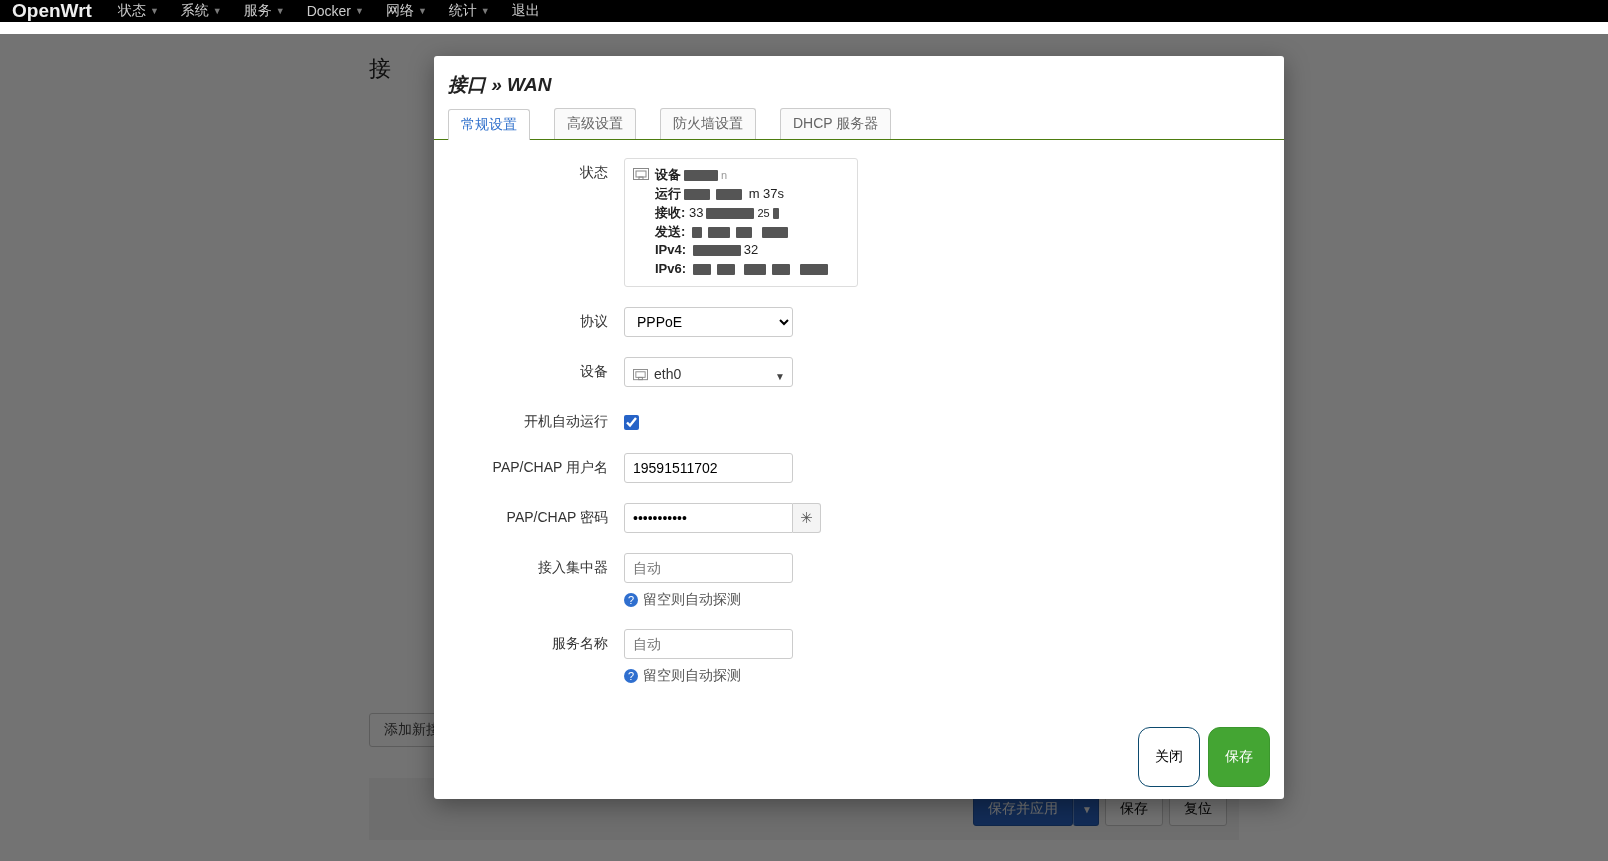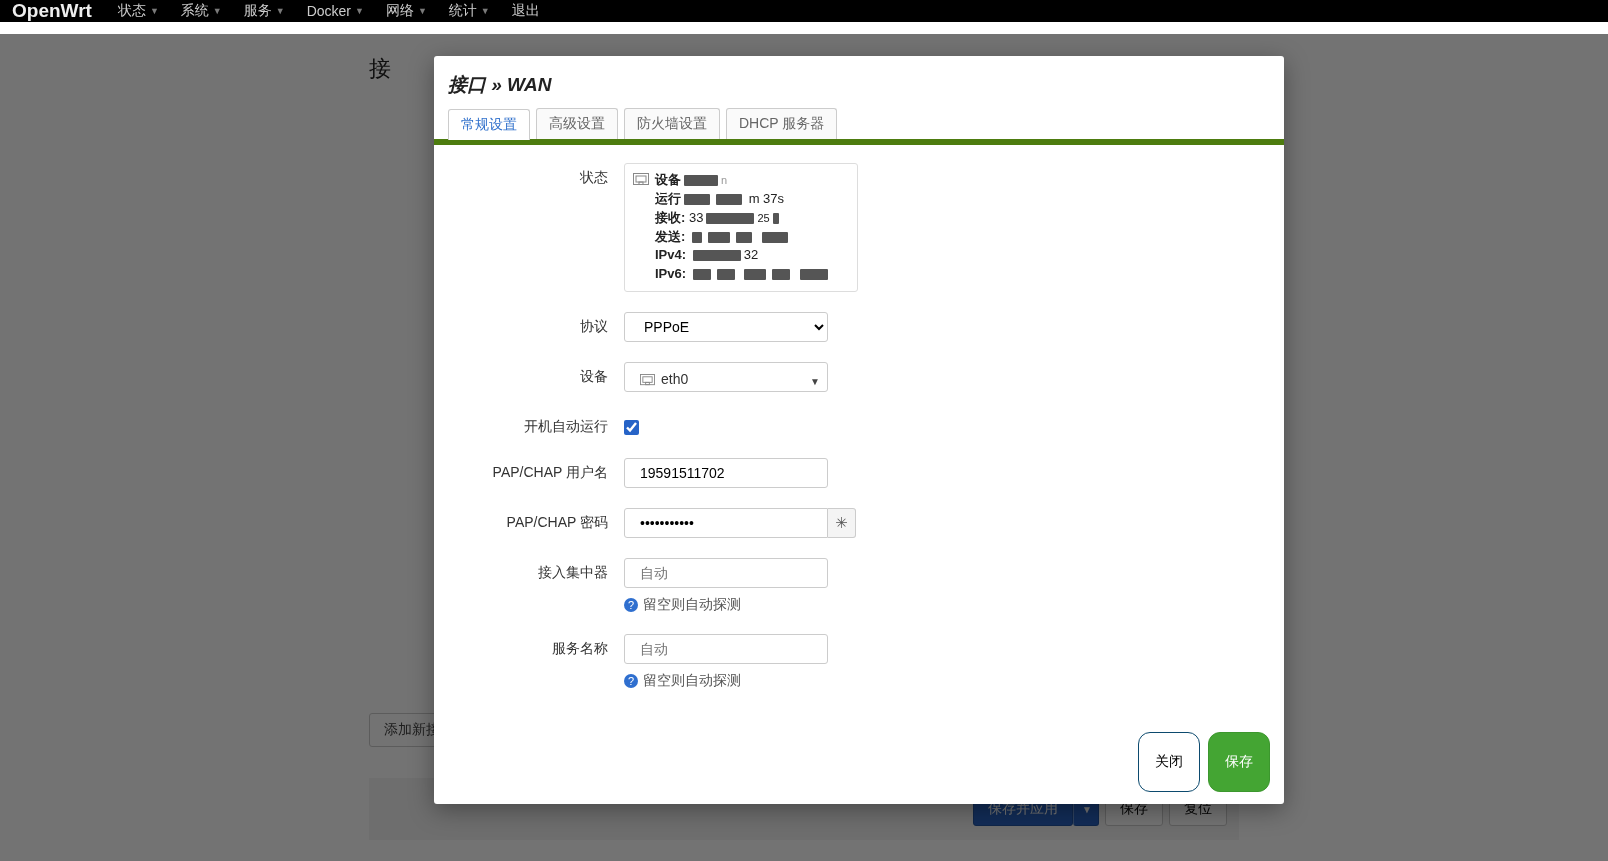--- a/index.html
+++ b/index.html
@@ -135,23 +135,23 @@
   .modal-title {
     font-size: 19px;
     font-weight: 600;
     color: #222;
     font-style: italic;
   }
 
   
   .tabs {
     display: flex;
-    gap: 6px;
+    gap: 24px;
     padding: 0 14px;
-    border-bottom: 6px solid #4d7c0f;
+    border-bottom: 1px solid #4d7c0f;
   }
   .tab {
     border: 1px solid #ccc;
     border-bottom: none;
     border-radius: 3px 3px 0 0;
     padding: 6px 12px;
     font-size: 14px;
     color: #666;
     background: #fafafa;
     cursor: pointer;
@@ -199,25 +199,25 @@
     width: 16px; height: 14px;
     margin-top: 2px;
     flex: 0 0 auto;
   }
   .status-lines { flex: 1; }
   .status-lines .k { font-weight: 700; }
   .redact-row { white-space: nowrap; }
   .rb { display:inline-block; height:11px; background:#555; vertical-align:middle; margin:0 3px; border-radius:1px;}
 
   select.control, input.control, .fake-select {
-    width: 204px;
+    width: 169px;
     height: 30px;
     border: 1px solid #ccc;
     border-radius: 3px;
-    padding: 4px 15px;
+    padding: 4px 8px;
     font-size: 14px;
     background: #fff;
   }
   .fake-select {
     display: inline-flex;
     align-items: flex-end;
     position: relative;
     padding-right: 18px;
   }
   .fake-select .dev-icon {

